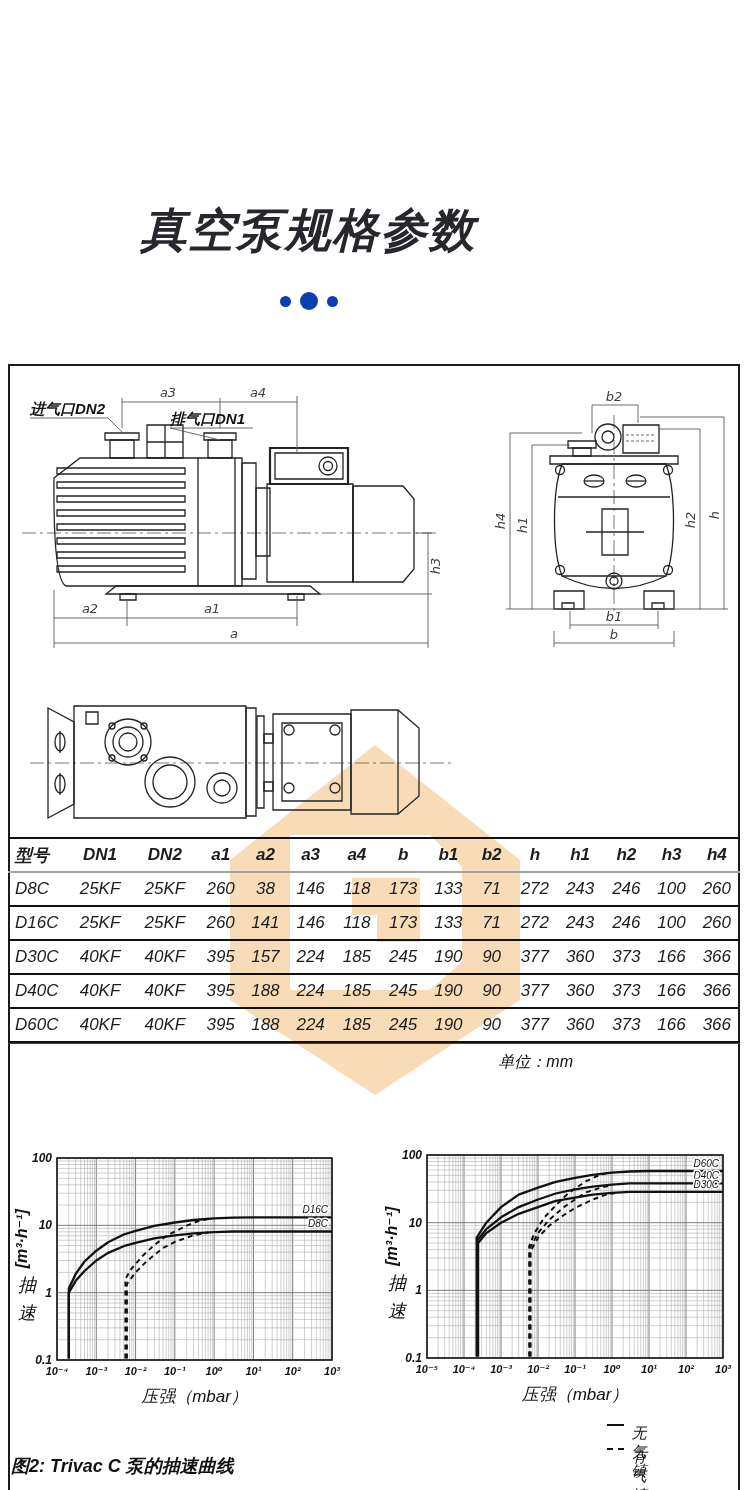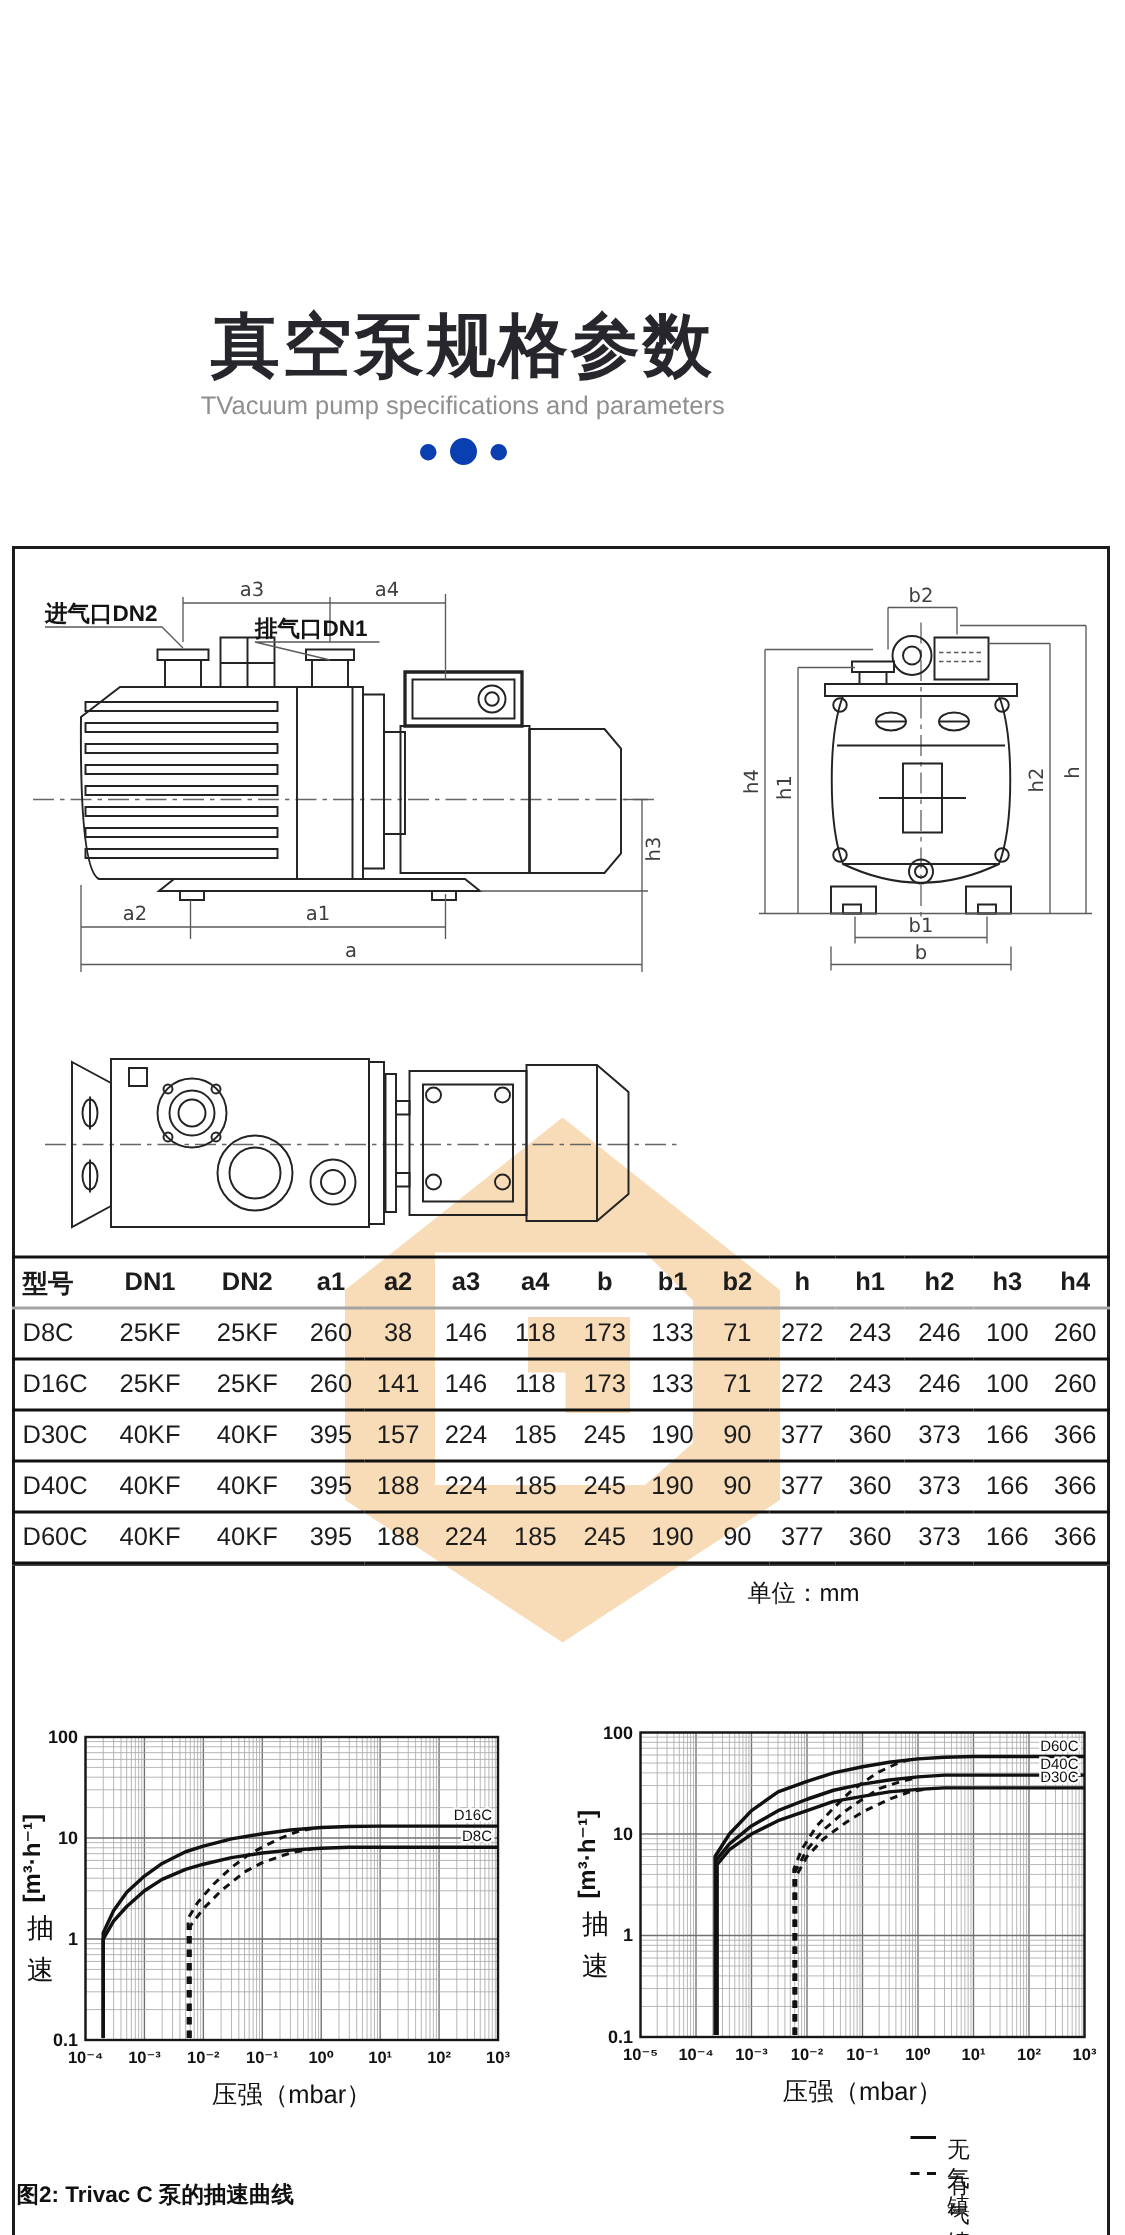--- a/index.html
+++ b/index.html
@@ -1,17 +1,17 @@
 <!DOCTYPE html>
 <html><head>
 <meta charset="utf-8">
 <style>
   html,body{margin:0;padding:0;background:#fff;}
   body{width:750px;height:1490px;overflow:hidden;font-family:"Liberation Sans","DejaVu Sans",sans-serif;}
-  #page{position:relative;width:617px;height:1490px;background:#fff;}
+  #page{position:relative;width:617px;height:1490px;background:#fff;font-style:italic;}
   
   .title{position:absolute;left:0;top:200px;width:100%;text-align:center;font-size:46px;font-weight:800;letter-spacing:2px;color:#26262c;}
   .subtitle{position:absolute;left:0;top:261px;width:100%;text-align:center;font-size:17px;color:#8f8f8f;}
   .dots{position:absolute;left:0;top:292px;width:100%;display:flex;justify-content:center;align-items:center;gap:9px;}
   .dot{border-radius:50%;display:inline-block;}
   .dot.s{width:11px;height:11px;}
   .dot.l{width:18px;height:18px;}
   
   .frame{position:absolute;left:8px;top:364px;width:728px;height:1128px;border:2px solid #1c1c1c;background:transparent;z-index:0;}
   .wm{position:absolute;left:225px;top:740px;z-index:1;}
@@ -35,29 +35,28 @@
   .tcap{position:absolute;top:1052px;font-size:16px;color:#111;z-index:2;}
   .tcap.left{left:16px;}
   .tcap.right{right:44px;}
   
   svg.chart{position:absolute;z-index:2;overflow:visible;}
   .legend{position:absolute;left:607px;top:1424px;z-index:2;}
   .legend .row{display:flex;align-items:flex-start;height:24px;gap:8px;}
   .legend .sample{width:28px;border-top:2.4px solid #111;}
   .legend .sample.dashed{border-top-style:dashed;}
   .legend .lab{font-size:15px;color:#111;}
-  .bcap{position:absolute;left:11px;top:1454px;font-size:15px;font-weight:600;color:#111;z-index:2;}
+  .bcap{position:absolute;left:11px;top:1454px;font-size:18px;font-weight:600;color:#111;z-index:2;}
 </style>
 </head>
 <body>
 
 <div id="page">
 
   <div class="title" style="color: rgb(38, 38, 44);">真空泵规格参数</div>
-  <div class="subtitle">TVacuum pump specifications and parameters</div>
   <div class="dots">
     <span class="dot s" style="background: rgb(10, 63, 178);"></span>
     <span class="dot l" style="background: rgb(10, 63, 178);"></span>
     <span class="dot s" style="background: rgb(10, 63, 178);"></span>
   </div>
 
   <div class="frame"></div>
 
   <svg class="wm" width="300" height="360" viewBox="0 0 300 360">
     <polygon points="150,5 295,120 295,260 150,355 5,260 5,120" fill="#f8dcb8"></polygon>

